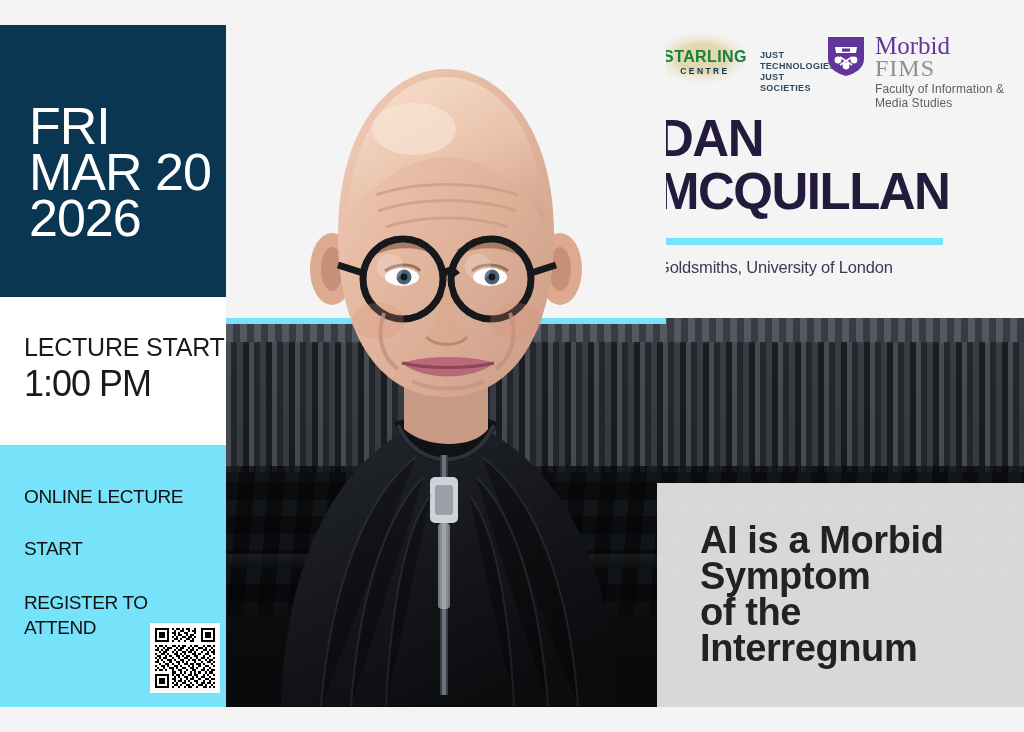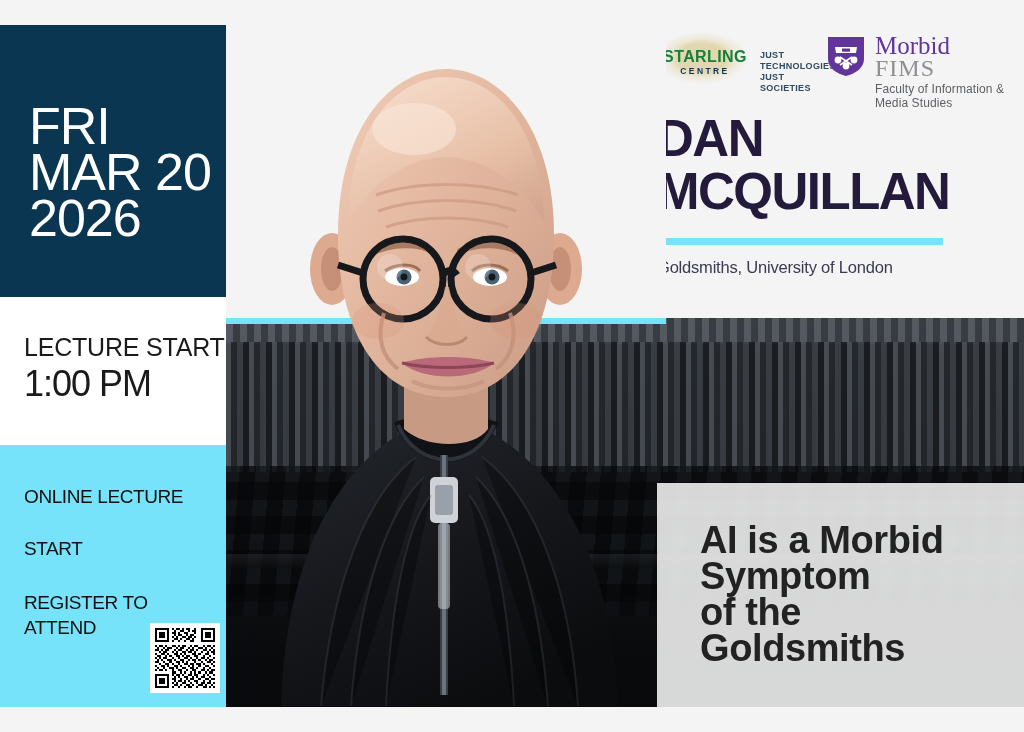--- a/index.html
+++ b/index.html
@@ -616,18 +616,18 @@
         </g>
       </svg>
     </div>
   </div>
 
   <div class="title-panel">
     <div class="title-text">
       <div>AI is a Morbid</div>
       <div>Symptom</div>
       <div>of the</div>
-      <div>Goldsmiths</div>
+      <div>Interregnum</div>
     </div>
   </div>
 
   <div class="bottom-margin"></div>
 </div>
 
 </body></html>

